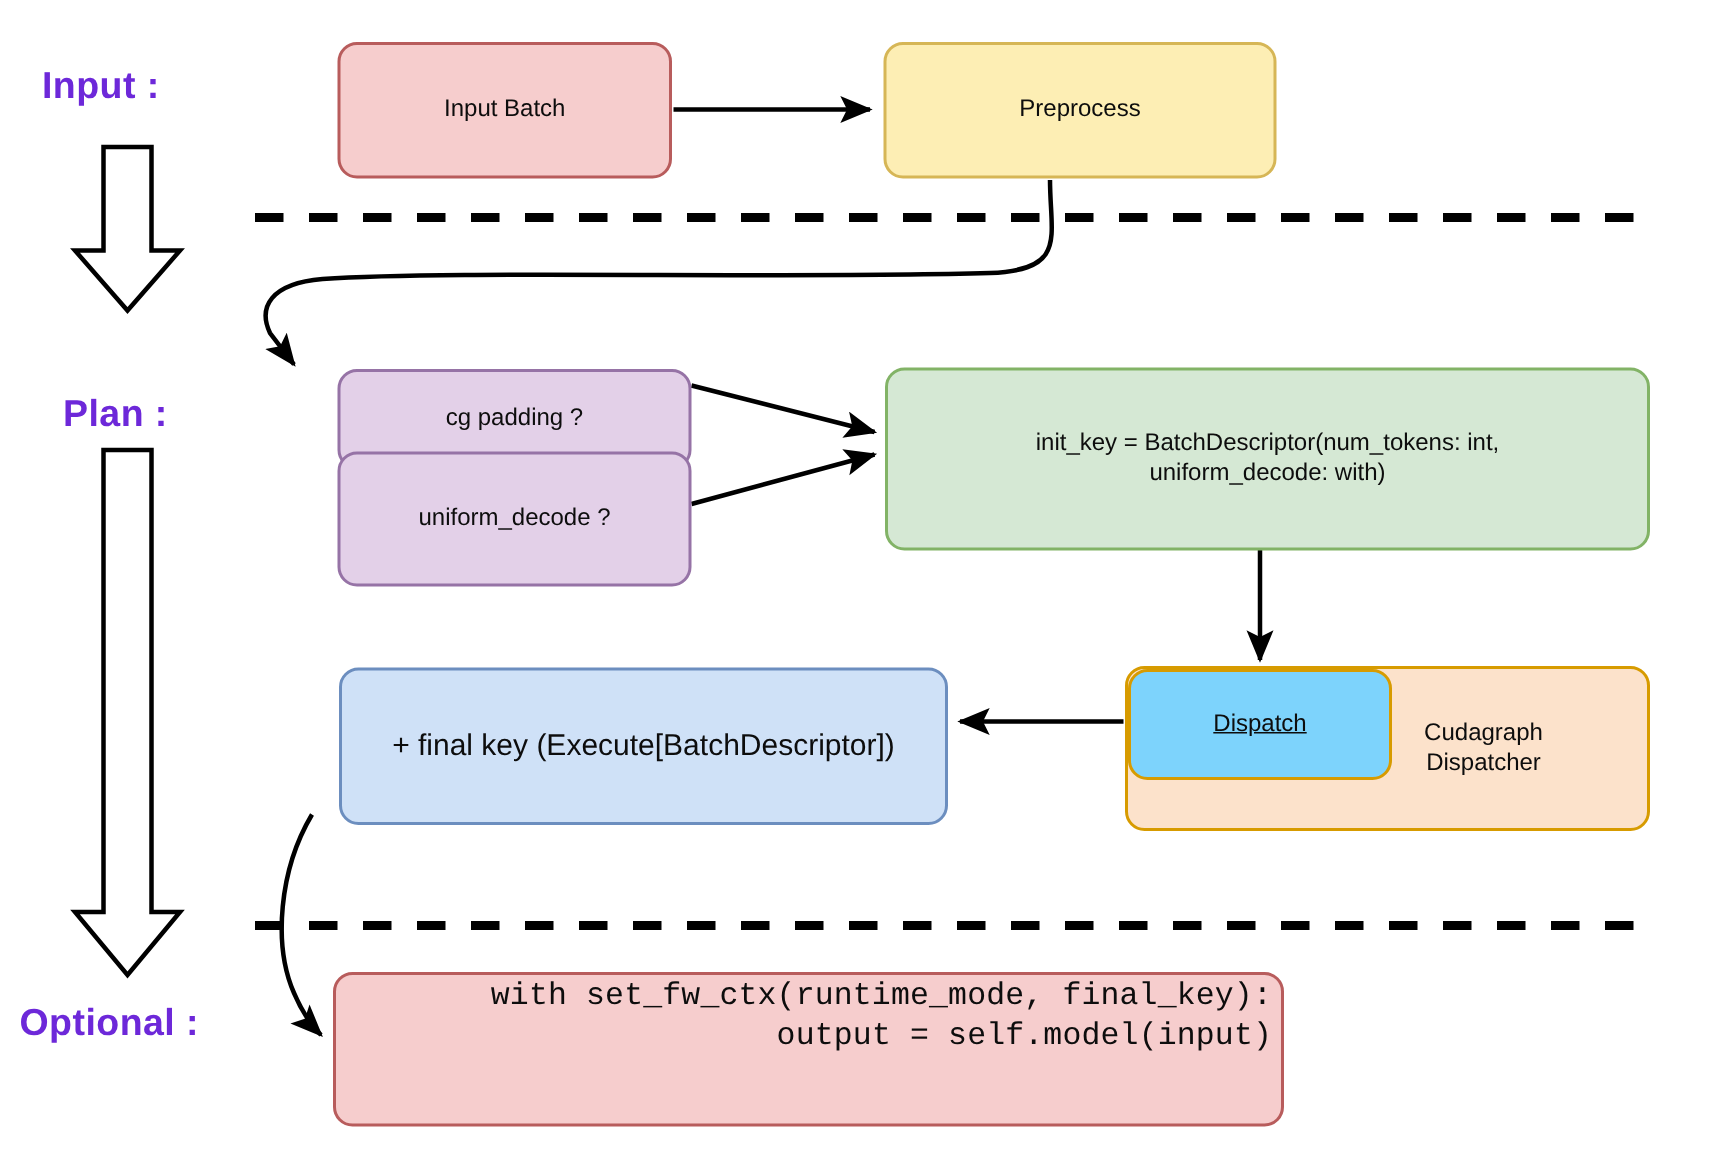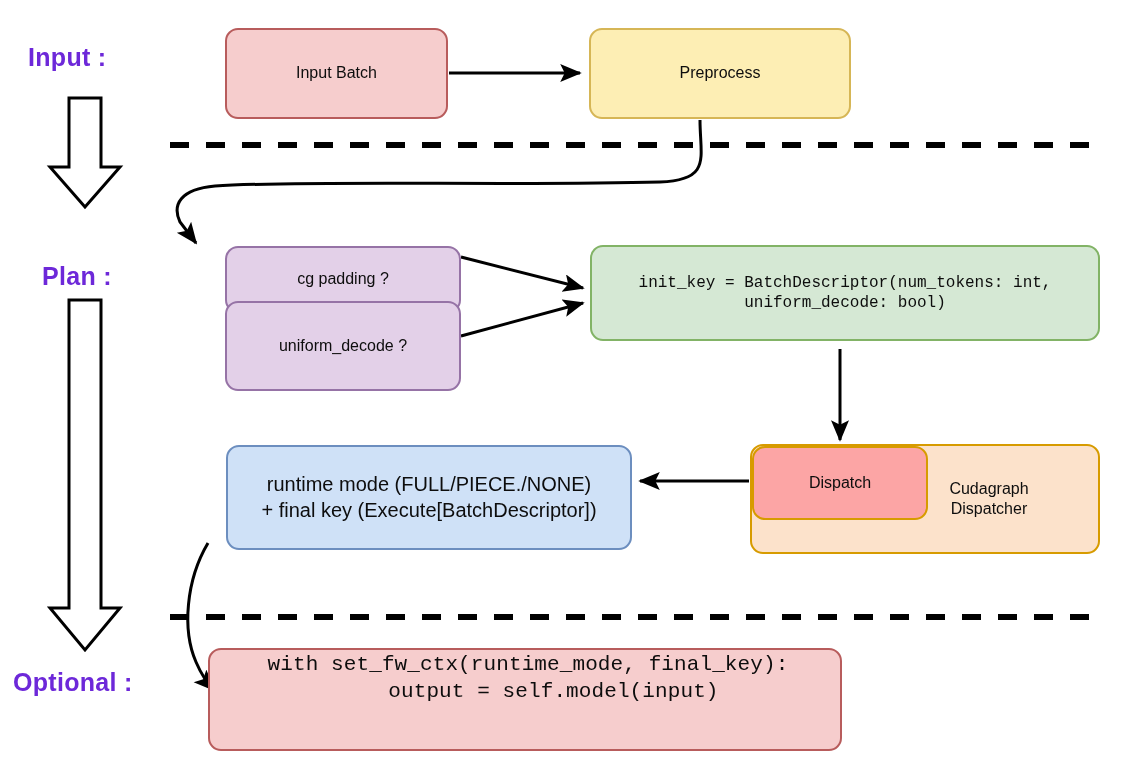--- a/index.html
+++ b/index.html
@@ -67,22 +67,23 @@
     border-color: #6c8ebf;
   }
   .node-orange-outer {
     background: #fce2cb;
     border-color: #d79b00;
     justify-content: flex-end;
     align-items: center;
     padding-right: 28px;
   }
   .node-orange-inner {
-    background: #fca5a5;
+    background: #7dd3fc;
     border-color: #d79b00;
+    text-decoration: underline;
   }
   .code-node {
     font-family: "Liberation Mono", "DejaVu Sans Mono", monospace;
     font-size: 21px;
     justify-content: flex-start;
     align-items: center;
     text-align: left;
     white-space: pre;
     padding-left: 12px;
     letter-spacing: 0.1px;
@@ -130,35 +131,34 @@
   <div class="stage-label" style="left:13px; top:668px;">Optional :</div>
 
   <div class="node node-pink" style="left:225px; top:28px; width:223px; height:91px;">Input Batch</div>
 
   <div class="node node-yellow" style="left:589px; top:28px; width:262px; height:91px;">Preprocess</div>
 
   <div class="node node-purple" style="left:225px; top:214px; width:236px; height:67px;margin-top:32px;">cg padding ?</div>
 
   <div class="node node-purple" style="left:225px; top:301px; width:236px; height:90px;">uniform_decode ?</div>
 
-  <div class="node node-green" style="left:590px; top:245px; width:510px; height:96px; flex-direction:column;font-family:Liberation Mono, monospace;">
+  <div class="node node-green" style="left:590px; top:245px; width:510px; height:122px; flex-direction:column;">
     <span>init_key = BatchDescriptor(num_tokens: int,</span>
-    <span>uniform_decode: bool)</span>
+    <span>uniform_decode: with)</span>
   </div>
 
   <div class="node node-orange-outer" style="left:750px; top:444px; width:350px; height:110px; flex-direction:column; justify-content:center;">
     <span style="margin-left:150px;">Cudagraph</span>
     <span style="margin-left:150px;">Dispatcher</span>
   </div>
 
   <div class="node node-orange-inner" style="left:752px; top:446px; width:176px; height:74px;">Dispatch</div>
 
   <div class="node node-blue" style="left:226px; top:445px; width:406px; height:105px; flex-direction:column; font-size:20px;">
-    <span>runtime mode (FULL/PIECE./NONE)</span>
     <span>+ final key (Execute[BatchDescriptor])</span>
   </div>
 
-  <div class="node node-pink code-node" style="left:208px; top:648px; width:634px; height:103px; flex-direction:column; align-items:center;">
+  <div class="node node-pink code-node" style="left:222px; top:648px; width:634px; height:103px; flex-direction:column; align-items:flex-end;">
     <span>with set_fw_ctx(runtime_mode, final_key):</span>
     <span>    output = self.model(input)</span>
   </div>
 
 </div>
 
 </body></html>

